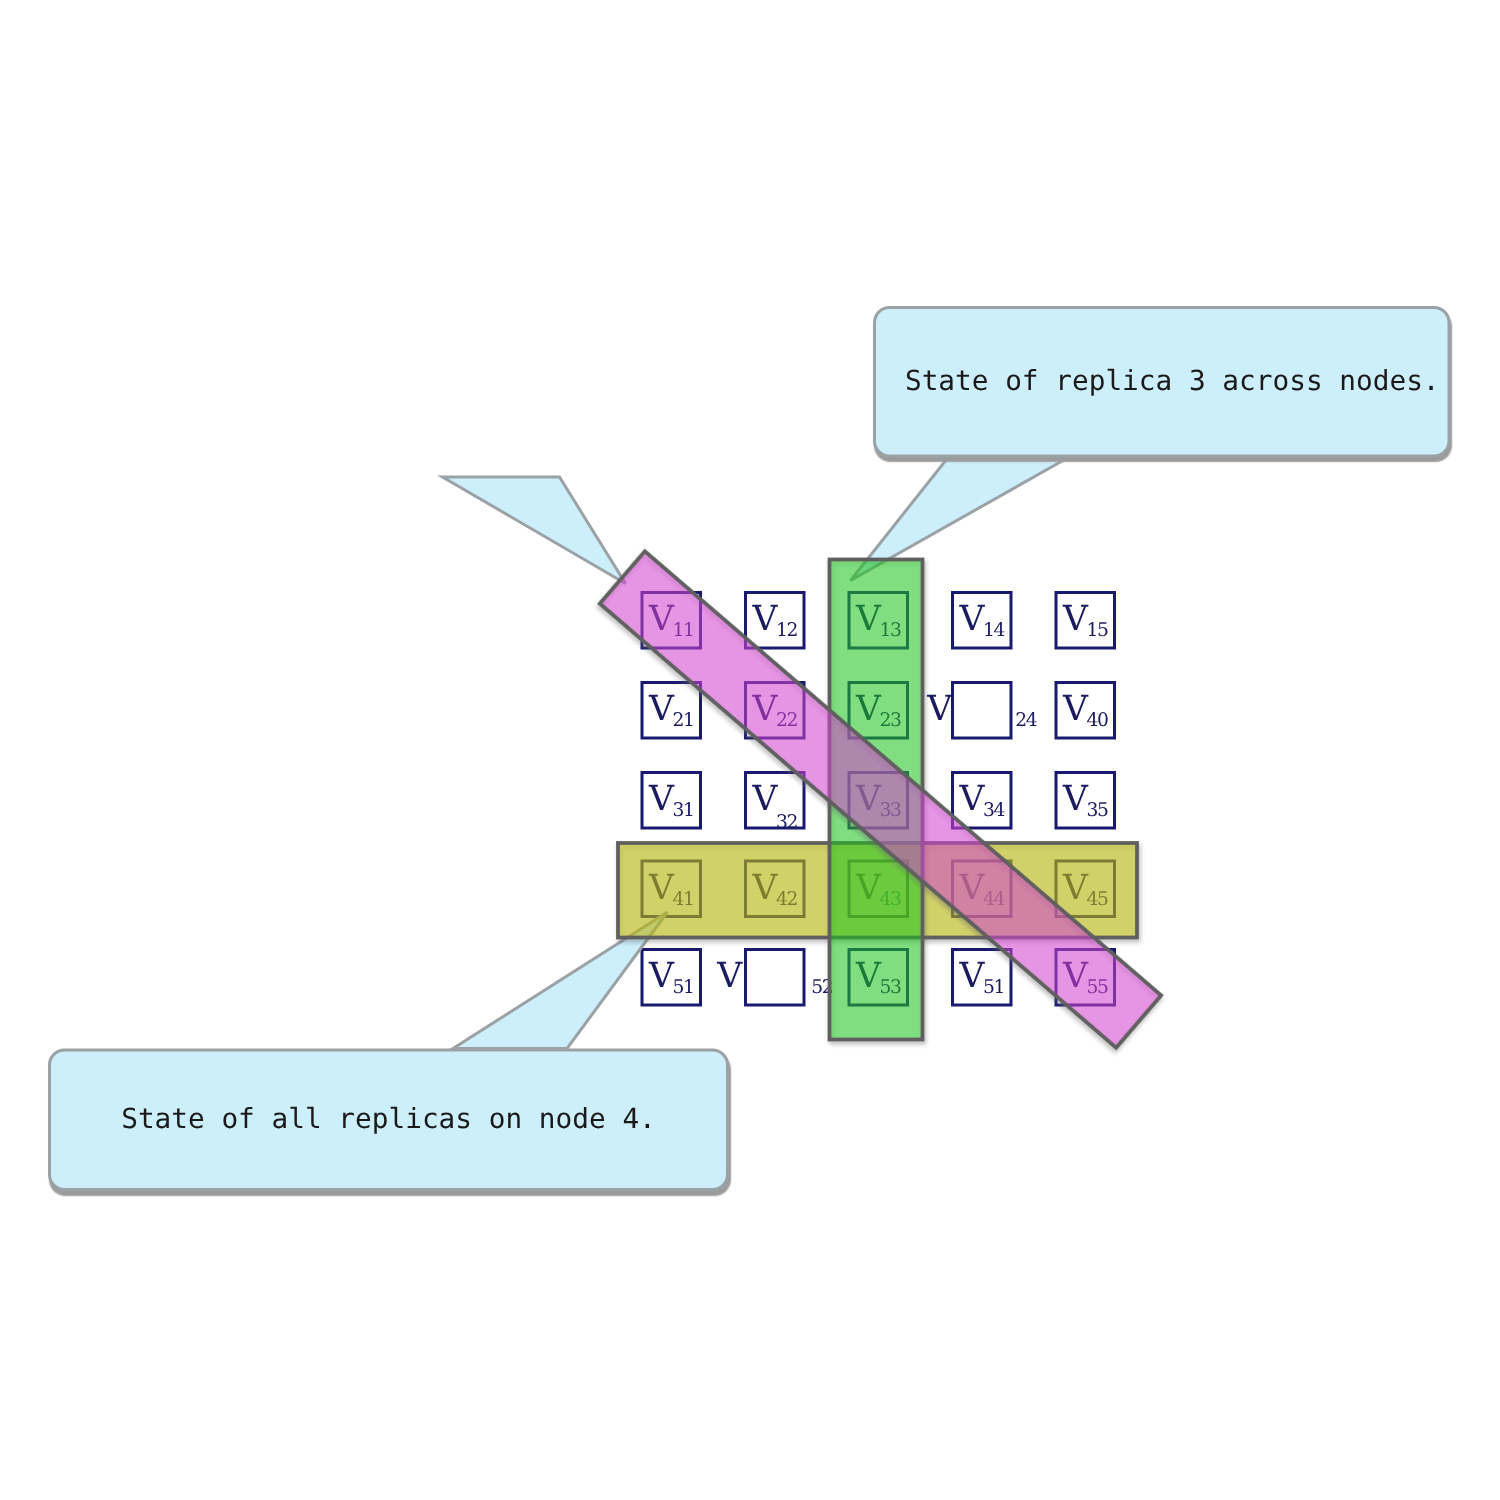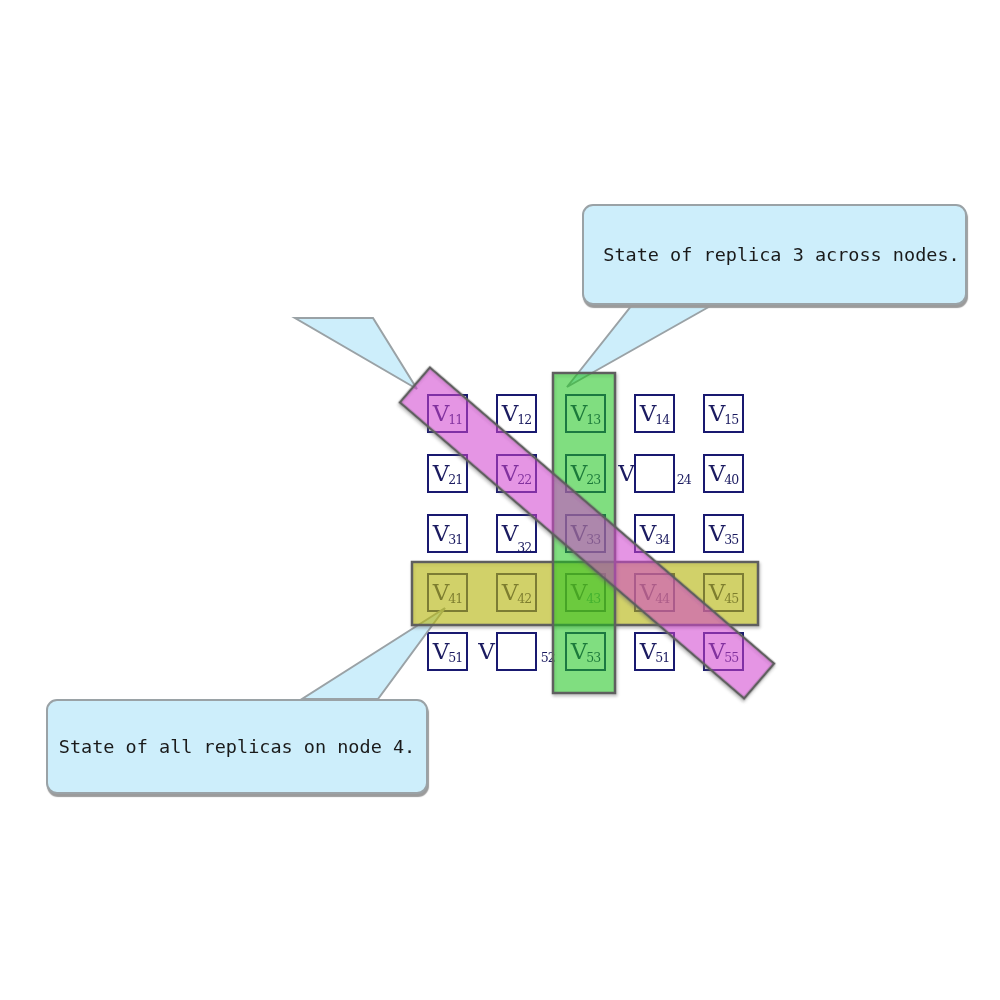--- a/index.html
+++ b/index.html
@@ -32,21 +32,21 @@
     position:absolute; box-sizing:border-box; z-index:10;
     border:2px solid #9aa2a6; border-radius:11px;
     box-shadow:1px 3px 1px #9b9b9b;
     display:flex; flex-direction:column; justify-content:center;
   }
   .bubble .line { display:block; white-space:pre; }
   #bubble-gossip   { left:33px;  top:214px; width:386px; height:103px;
                      padding-left:26px; font-size:17px; line-height:25px; }
   #bubble-replica3 { left:582px; top:204px; width:385px; height:101px;
                      align-items:center; font-size:18.5px; line-height:22px;padding-left:14px; }
-  #bubble-node4    { left:46px;  top:699px; width:382px; height:95px;
+  #bubble-node4    { left:32px;  top:699px; width:454px; height:95px;
                      align-items:center; font-size:18.5px; line-height:22px; }
 </style>
 </head>
 <body>
 
 <div class="canvas">
 
   <div id="grid">
       <div class="cell" style="left: 427px; top: 394px; border-color: rgb(25, 25, 112); background: rgb(255, 255, 255);">
         <span class="v" style="color: rgb(27, 27, 96);">V</span>

